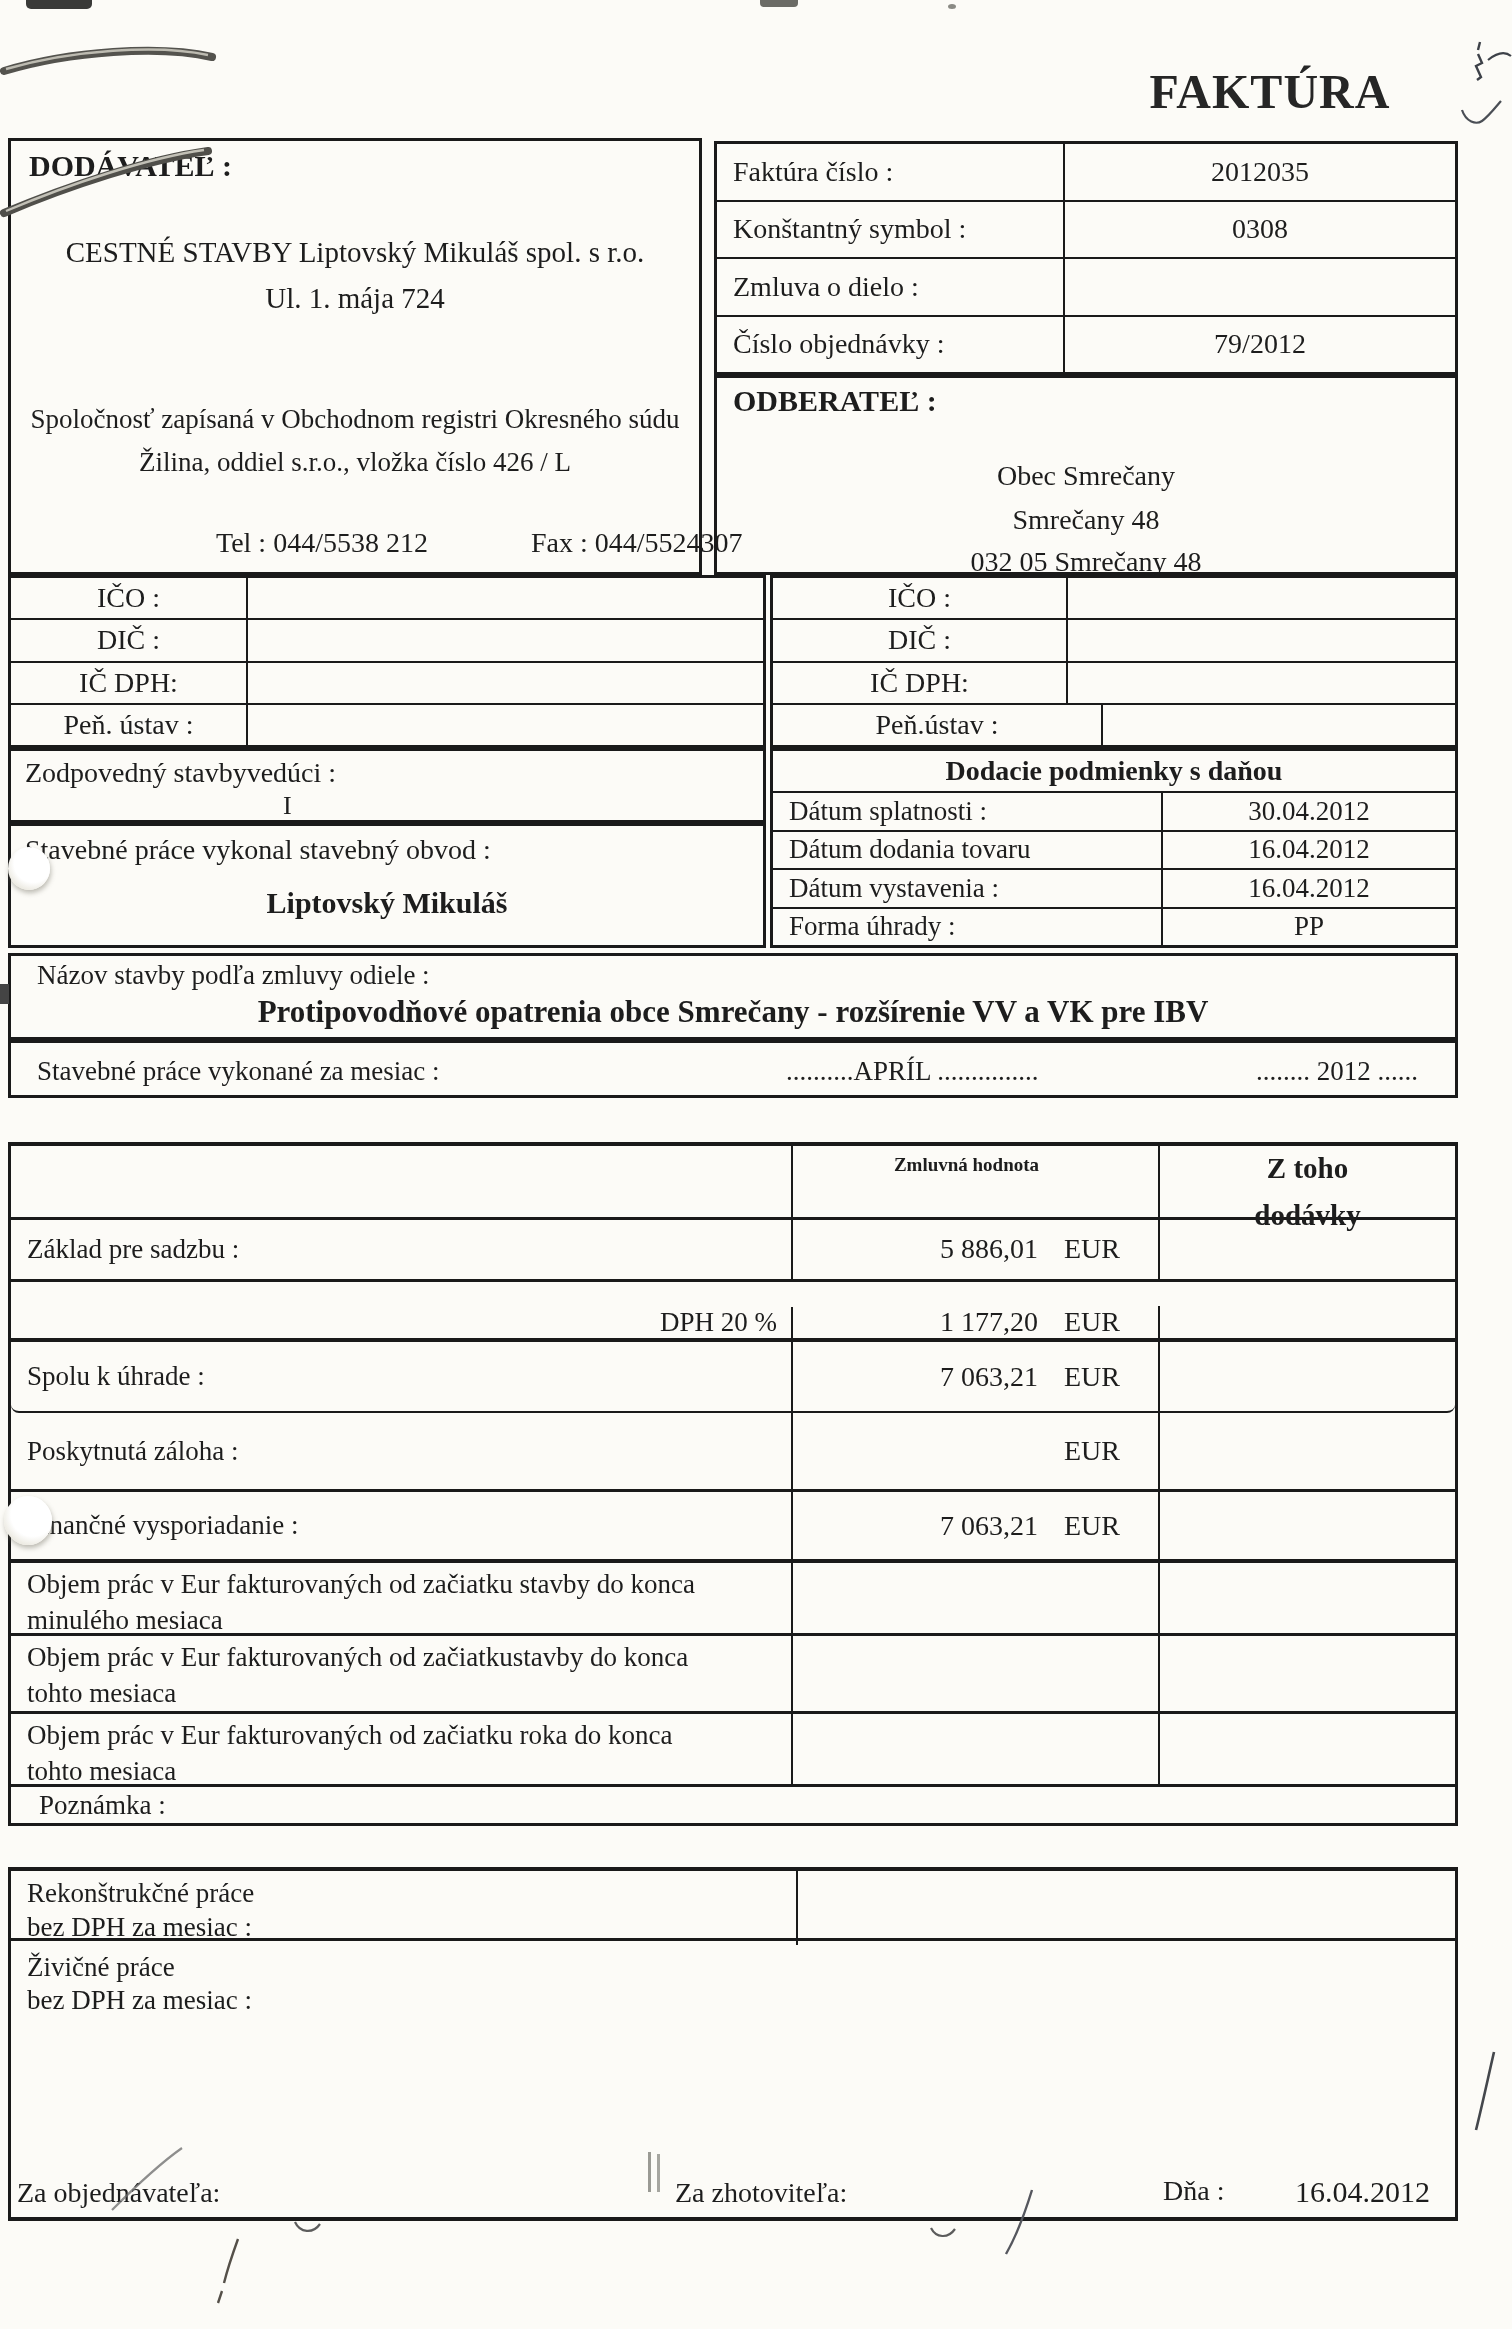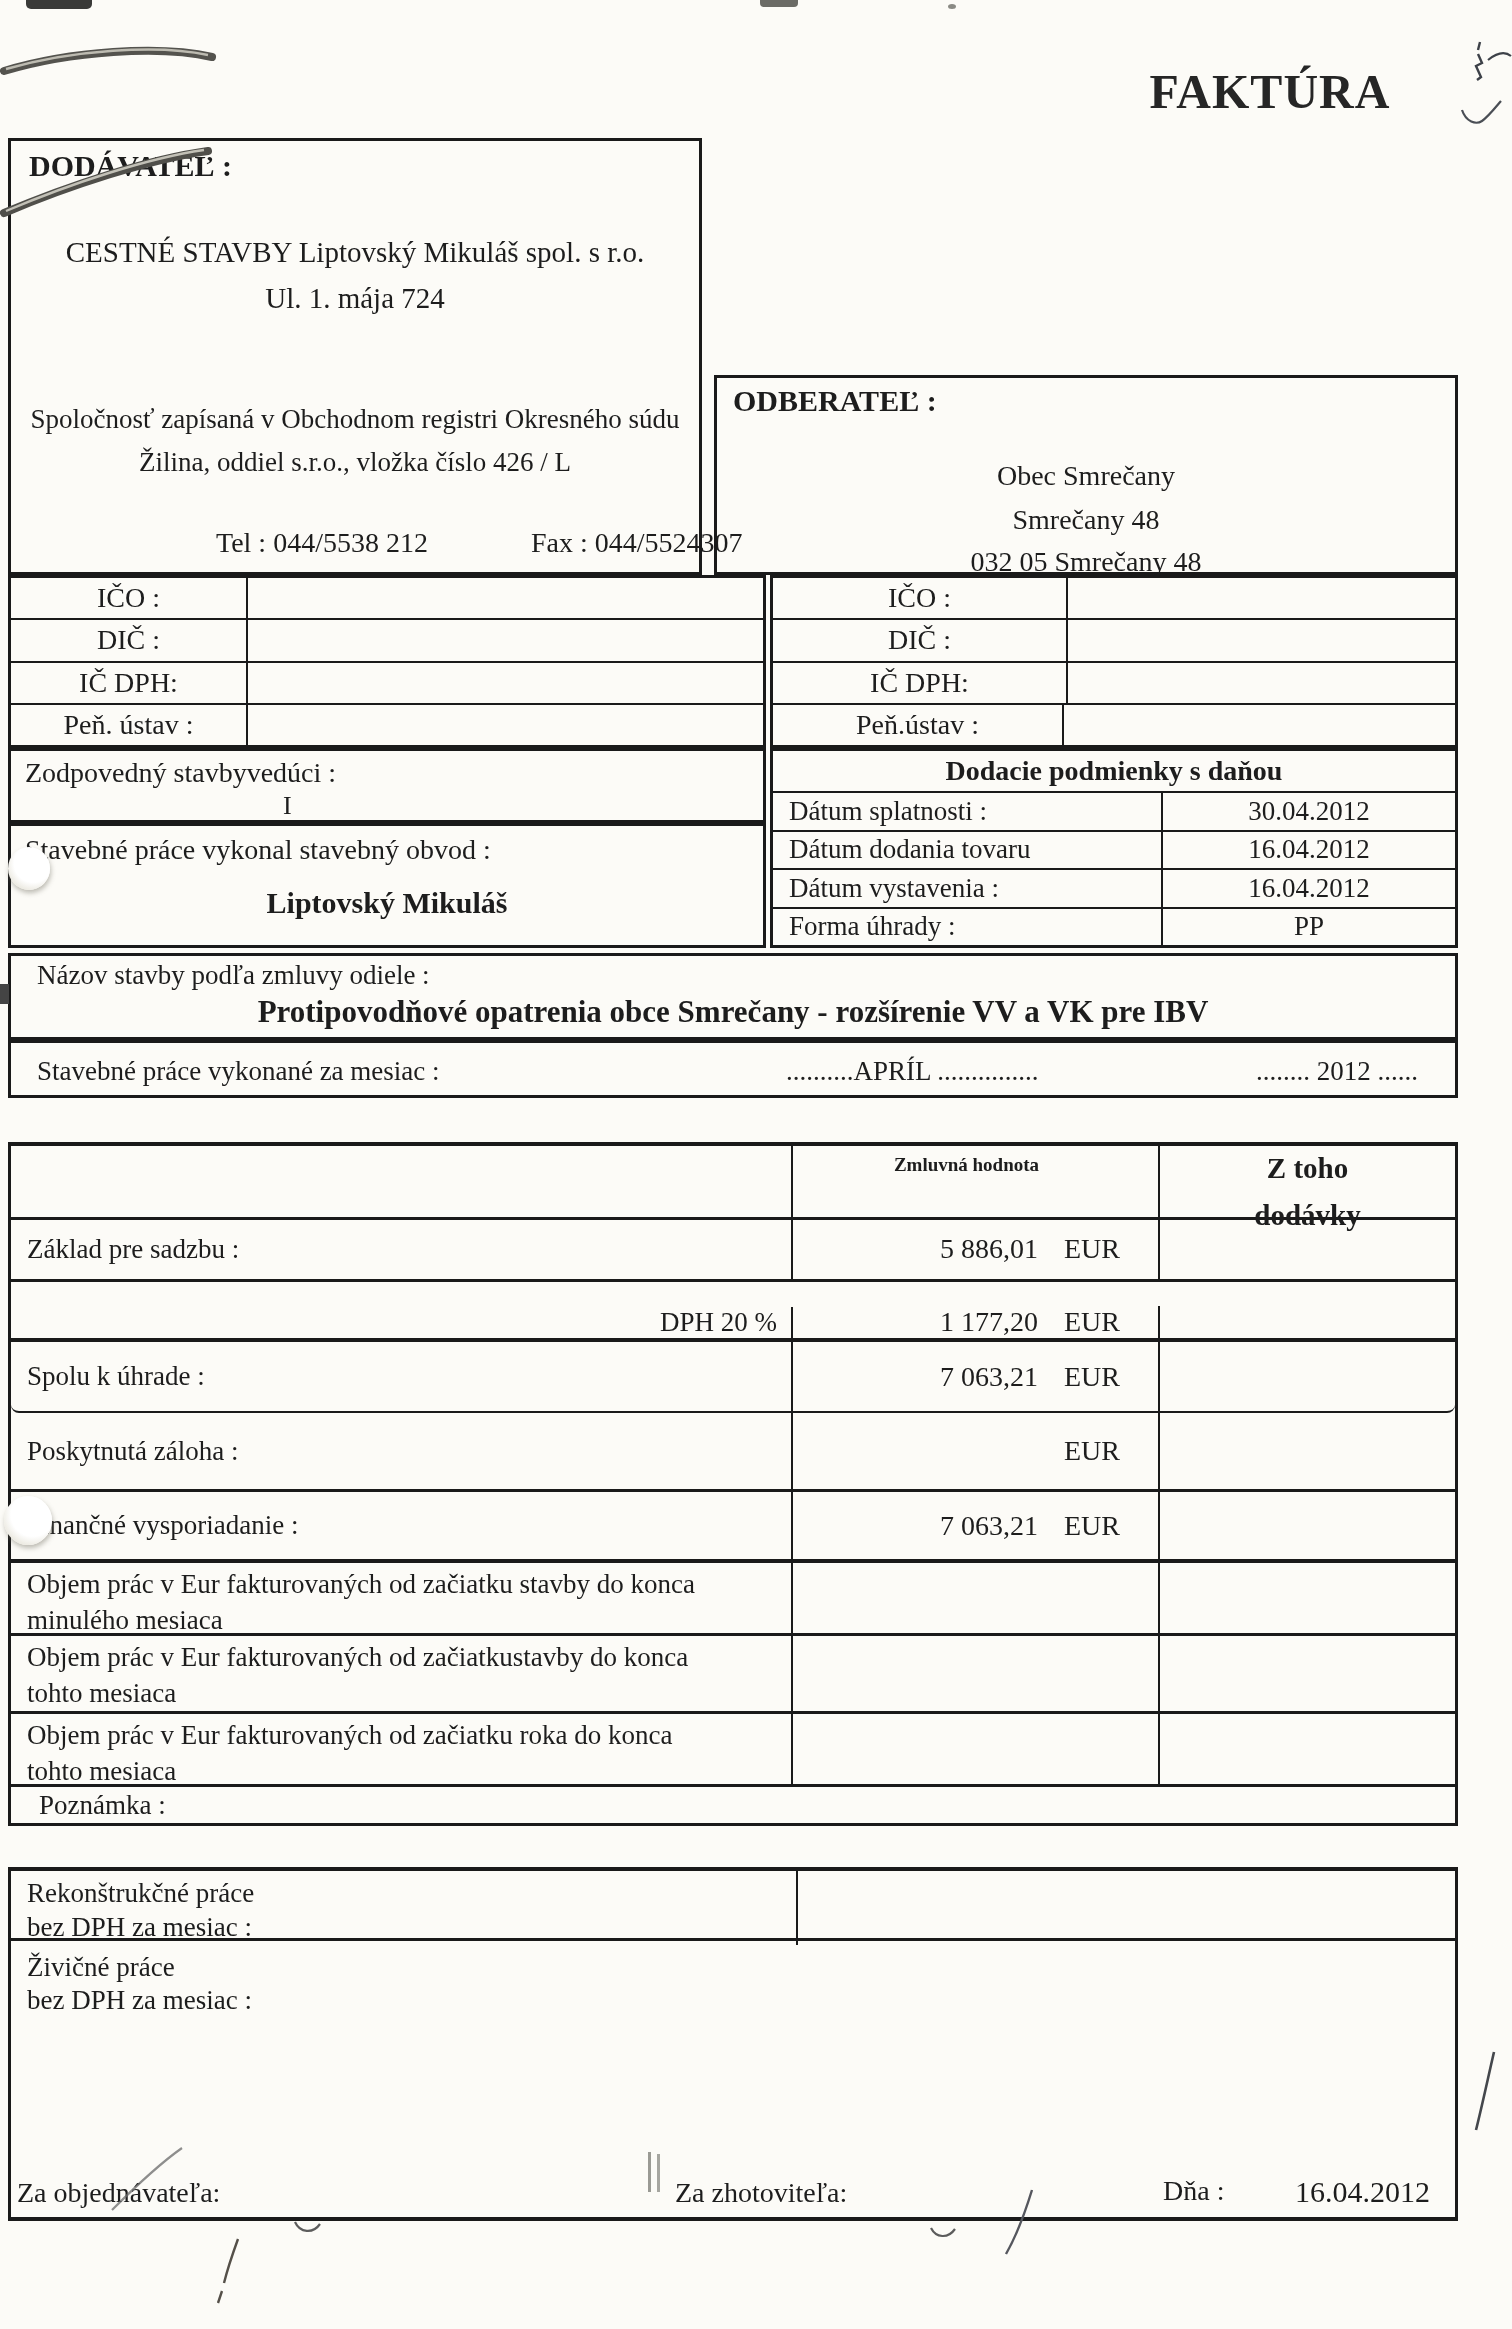--- a/index.html
+++ b/index.html
@@ -82,20 +82,38 @@
   <div class="box" style="left:8px;top:138px;width:694px;height:437px;">
     <div class="abs b" style="left:18px;top:8px;font-size:30px;">DODÁVATEĽ :</div>
     <div class="abs center" style="top:95px;font-size:29px;">CESTNÉ STAVBY Liptovský Mikuláš spol. s r.o.</div>
     <div class="abs center" style="top:141px;font-size:29px;">Ul. 1. mája 724</div>
     <div class="abs center" style="top:263px;font-size:27px;">Spoločnosť zapísaná v Obchodnom registri Okresného súdu</div>
     <div class="abs center" style="top:306px;font-size:27px;">Žilina, oddiel s.r.o., vložka číslo 426 / L</div>
     <div class="abs" style="left:205px;top:386px;font-size:28px;">Tel : 044/5538 212</div>
     <div class="abs" style="left:520px;top:386px;font-size:28px;white-space:nowrap;">Fax : 044/5524307</div>
   </div>
 
+  <div class="box vtable" style="left:714px;top:141px;width:744px;height:234px;">
+    <div class="row">
+      <div class="lbl lbl-left" style="width:348px;">Faktúra číslo :</div>
+      <div class="val">2012035</div>
+    </div>
+    <div class="row">
+      <div class="lbl lbl-left" style="width:348px;">Konštantný symbol :</div>
+      <div class="val">0308</div>
+    </div>
+    <div class="row">
+      <div class="lbl lbl-left" style="width:348px;">Zmluva o dielo :</div>
+      <div class="val"></div>
+    </div>
+    <div class="row">
+      <div class="lbl lbl-left" style="width:348px;">Číslo objednávky :</div>
+      <div class="val">79/2012</div>
+    </div>
+  </div>
 
   <div class="box" style="left:714px;top:375px;width:744px;height:200px;">
     <div class="abs b" style="left:16px;top:6px;font-size:30px;">ODBERATEĽ :</div>
     <div class="abs center" style="top:82px;font-size:28px;">Obec Smrečany</div>
     <div class="abs center" style="top:126px;font-size:28px;">Smrečany 48</div>
     <div class="abs center" style="top:168px;font-size:28px;">032 05  Smrečany 48</div>
   </div>
 
   <div class="box vtable" style="left:8px;top:575px;width:758px;height:173px;">
     <div class="row">
@@ -123,21 +141,21 @@
     </div>
     <div class="row">
       <div class="lbl lbl-center" style="width:295px;">DIČ :</div>
       <div class="val"></div>
     </div>
     <div class="row">
       <div class="lbl lbl-center" style="width:295px;">IČ DPH:</div>
       <div class="val"></div>
     </div>
     <div class="row">
-      <div class="lbl lbl-center" style="width:291px;">Peň.ústav :</div>
+      <div class="lbl lbl-center" style="width:330px;">Peň.ústav :</div>
       <div class="val"></div>
     </div>
   </div>
 
   <div class="box" style="left:8px;top:748px;width:758px;height:75px;">
     <div class="abs" style="left:14px;top:6px;font-size:28px;">Zodpovedný stavbyvedúci :</div>
     <div class="abs" style="left:272px;top:40px;font-size:26px;">I</div>
   </div>
   <div class="box" style="left:8px;top:823px;width:758px;height:125px;">
     <div class="abs" style="left:14px;top:8px;font-size:28px;">Stavebné práce vykonal stavebný obvod :</div>

